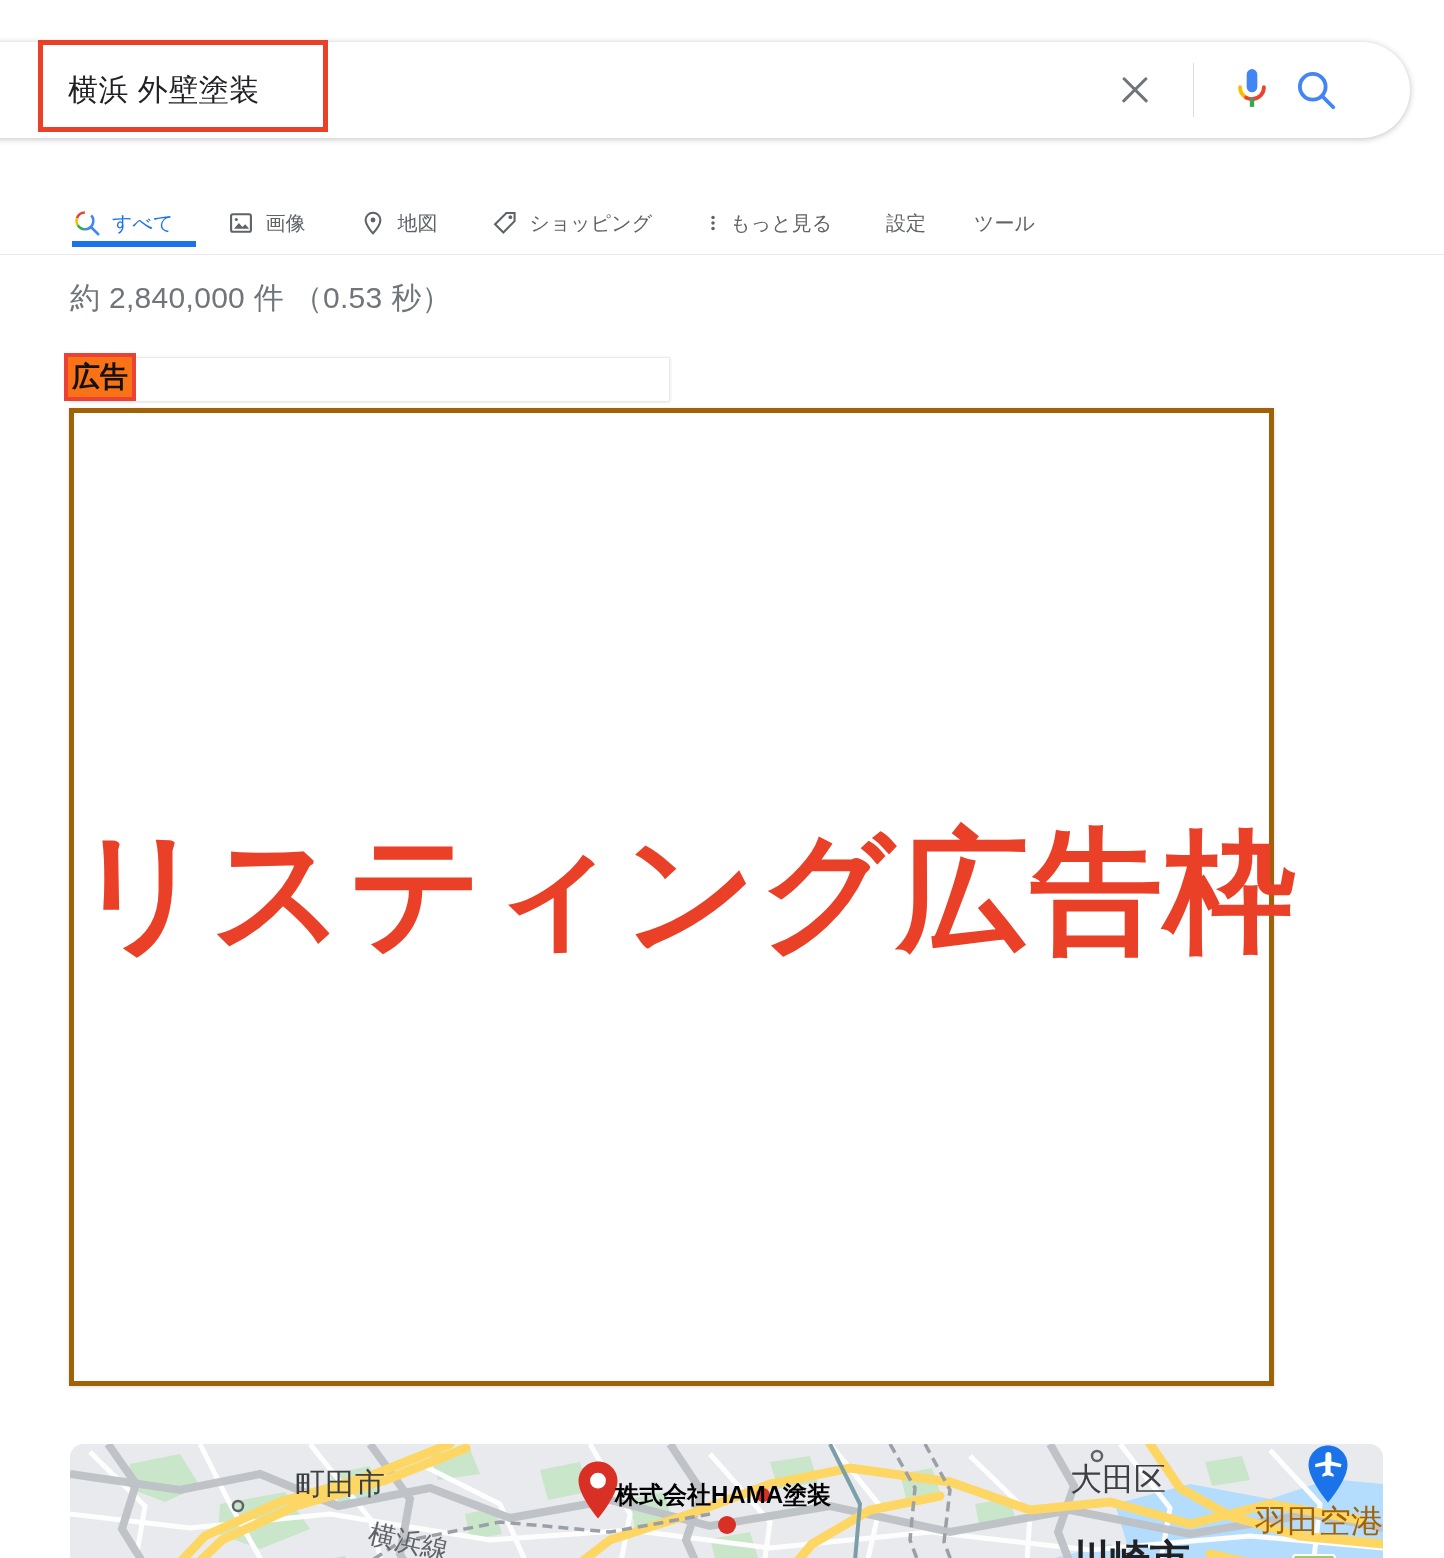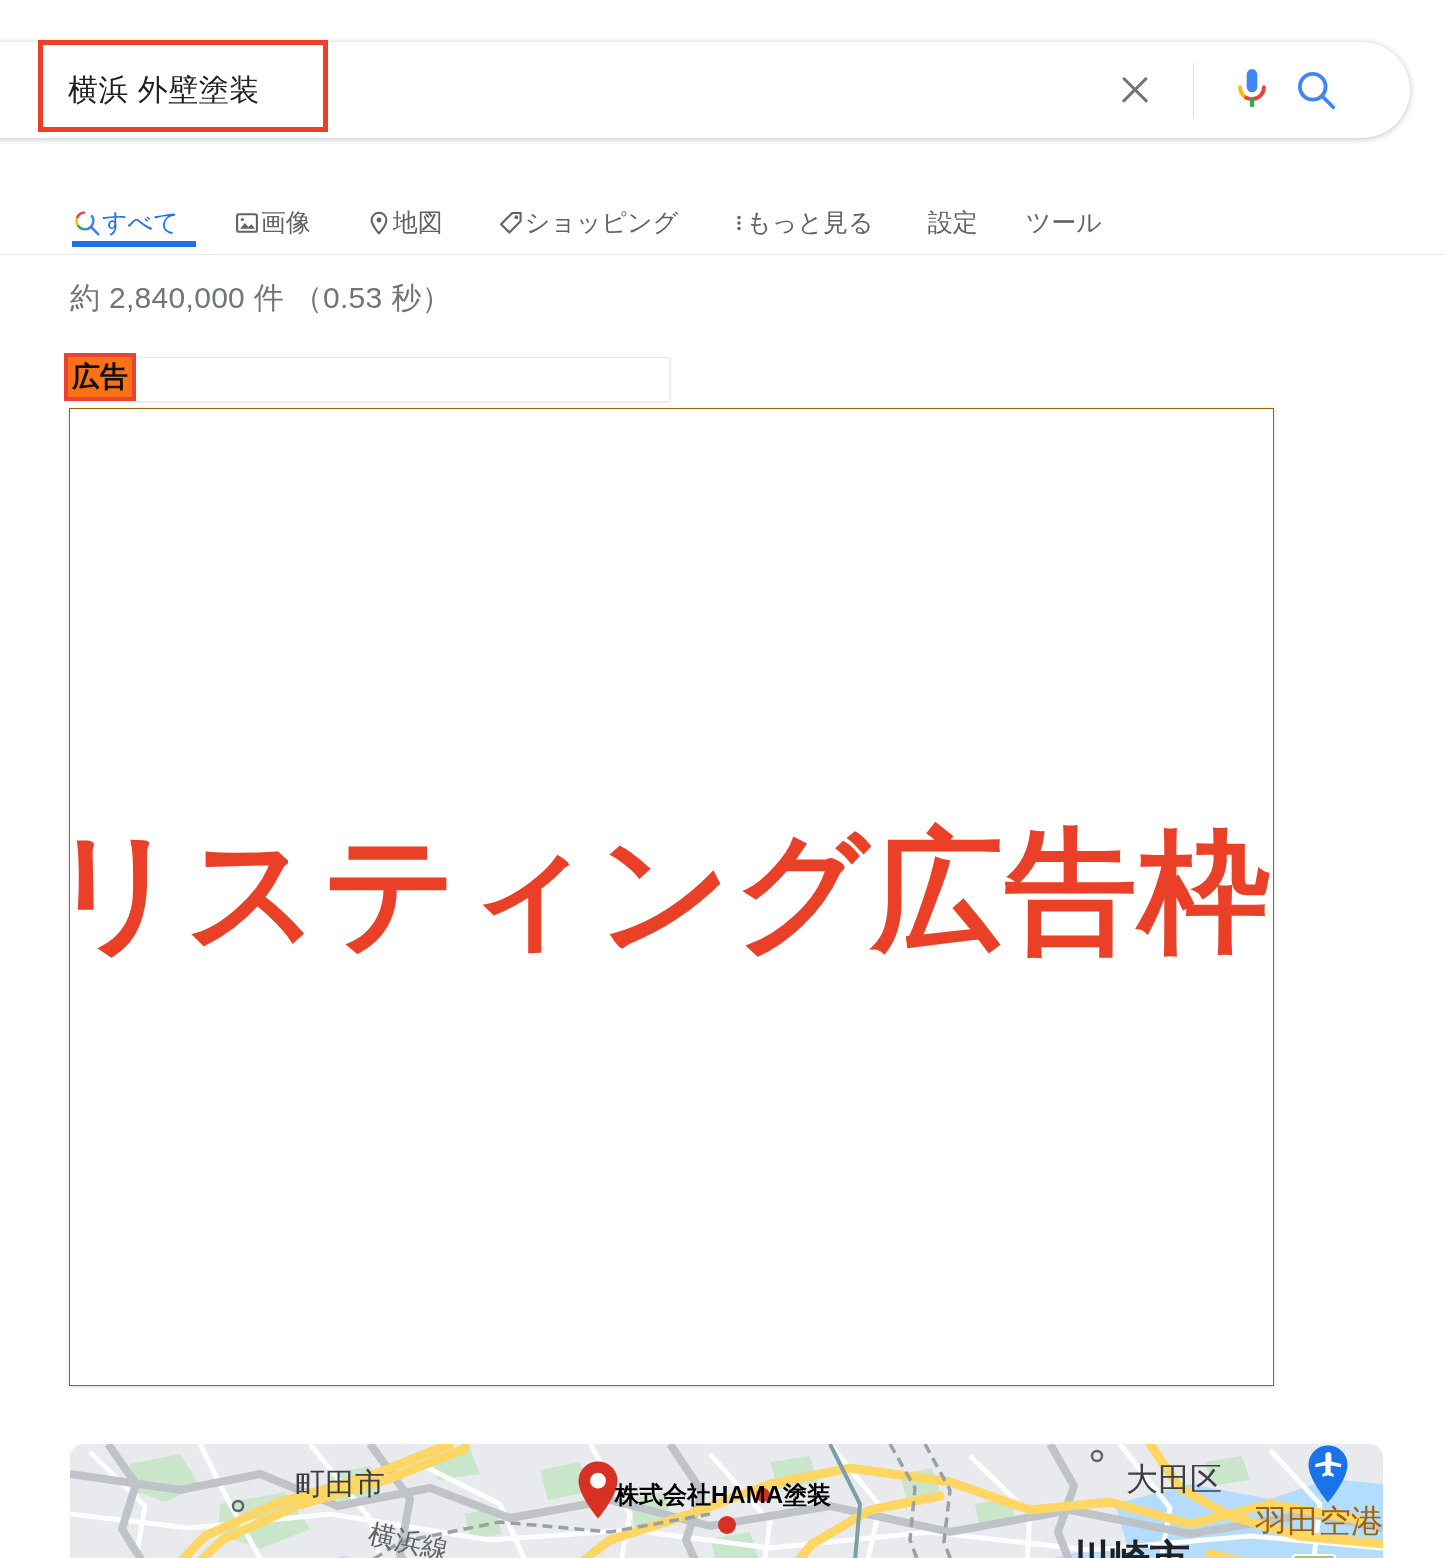--- a/index.html
+++ b/index.html
@@ -92,24 +92,25 @@
   .tabs-inner {
     position: absolute;
     left: 72px; top: 0;
     display: flex;
     align-items: flex-start;
     height: 79px;
   }
   .tab {
     display: flex;
     align-items: center;
+    gap: 10px;
     height: 71px;
     padding: 0 0;
     margin-right: 54px;
-    font-size: 25px;
+    font-size: 20px;
     color: #5f6368;
     cursor: pointer;
     position: relative;
     white-space: nowrap;
   }
   .tab.active { color: #1a73e8; }
   .tab .underline {
     position: absolute;
     left: 0; bottom: 0;
     height: 6px;
@@ -158,25 +159,25 @@
     box-shadow: 0 1px 3px rgba(0,0,0,.14);
     z-index: 3;
   }
 
   
   .ad-placeholder {
     position: absolute;
     left: 69px; top: 408px;
     width: 1205px; height: 978px;
     background: #ffffff;
-    border: 1px solid #a16207;
+    border: 5px solid #a16207;
     box-shadow: 0 1px 4px rgba(0,0,0,.13);
     display: flex;
     align-items: center;
-    justify-content: flex-end;
+    justify-content: flex-start;
     z-index: 2;
   }
   .ad-placeholder-text {
     font-size: 132px;
     font-weight: bold;
     color: #ea4027;
     letter-spacing: 2px;
     white-space: nowrap;
     line-height: 1;
     transform: translateY(-6px);
@@ -195,21 +196,21 @@
   .map-svg { display: block; width: 100%; height: 150px; }
   .map-label {
     position: absolute;
     font-family: "Liberation Sans", "DejaVu Sans", sans-serif;
     white-space: nowrap;
     pointer-events: none;
   }
   .lbl-machida { left: 225px; top: 20px; font-size: 30px; color: #3c4043; }
   .lbl-yokohamasen { left: 298px; top: 80px; font-size: 27px; color: #5f6368; transform: rotate(13deg); }
   .lbl-hama { left: 545px; top: 35px; font-size: 24px; font-weight: bold; color: #000000; }
-  .lbl-ota { left: 1056px; top: 14px; font-size: 32px; color: #3c4043; }
+  .lbl-ota { left: 1000px; top: 14px; font-size: 32px; color: #3c4043; }
   .lbl-kawasaki { left: 1000px; top: 88px; font-size: 40px; font-weight: bold; color: #202124; }
   .lbl-haneda { left: 1185px; top: 56px; font-size: 32px; color: #a16207; }
   .k6-shield {
     position: absolute;
     left: 1222px; top: 110px;
     width: 44px; height: 28px;
     background: #9ccc65;
     border: 2px solid #fff;
     border-radius: 4px;
     color: #fff;

